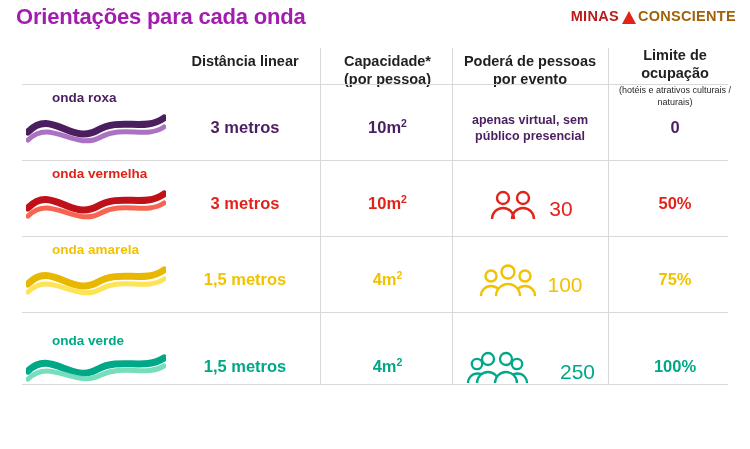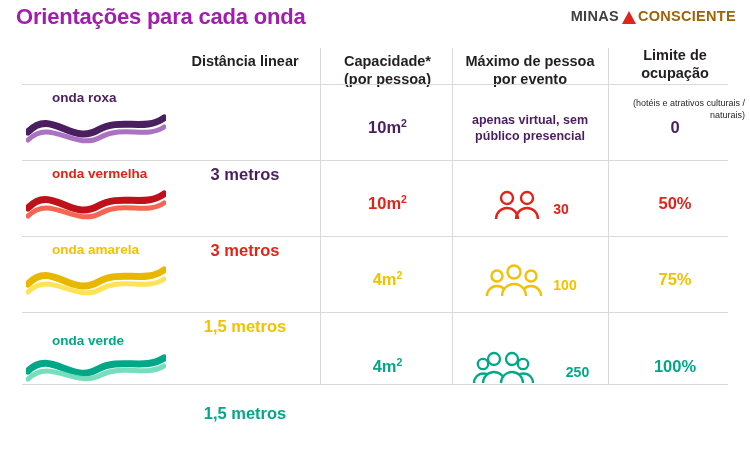--- a/index.html
+++ b/index.html
@@ -39,21 +39,21 @@
   .brand {
     position: absolute;
     right: 14px;
     top: 8px;
     display: flex;
     align-items: center;
     font-size: 14.5px;
     font-weight: bold;
     letter-spacing: 0.3px;
   }
-  .brand .b1 { color: #404040; }
+  .brand .b1 { color: #b91c1c; }
   .brand .b2 { color: #a16207; }
   .brand .tri {
     display: inline-block;
     width: 0; height: 0;
     border-left: 7px solid transparent;
     border-right: 7px solid transparent;
     border-bottom: 13px solid #e2231a;
     margin: 0 2px 0 3px;
     position: relative;
     top: 1px;
@@ -73,23 +73,22 @@
     color: #231f20;
     font-weight: bold;
     font-size: 14.5px;
     line-height: 18px;
   }
   .colhead .sub {
     display: block;
     font-size: 9px;
     font-weight: normal;
     line-height: 12px;
-    margin-top: 15px;
+    margin-top: 2px;
     color: #231f20;
-    text-align: right;
   }
   #ch-dist { left: 170px; width: 150px; top: 8px; }
   #ch-cap  { left: 320px; width: 135px; top: 8px; }
   #ch-max  { left: 450px; width: 160px; top: 8px; }
   #ch-lim  { left: 605px; width: 140px; top: 2px; }
 
   
   .vline {
     position: absolute;
     width: 1px;
@@ -132,39 +131,39 @@
   .cell.sm {
     font-size: 12.5px;
     font-weight: bold;
     line-height: 16px;
   }
   .cell sup {
     font-size: 10.5px;
     vertical-align: super;
     line-height: 0;
   }
-  .c-dist { left: 170px; width: 150px; top: 30px; margin-top: 47px; }
+  .c-dist { left: 170px; width: 150px; top: 30px; }
   .c-cap  { left: 320px; width: 135px; top: 30px; }
   .c-max  { left: 450px; width: 160px; top: 30px; }
   .c-lim  { left: 605px; width: 140px; top: 30px; }
 
   .people {
     position: absolute;
     left: 450px;
     width: 160px;
     top: 18px;
     height: 46px;
     display: flex;
     align-items: center;
     justify-content: center;
     gap: 6px;
   }
   .people .num {
-    font-size: 14px;
-    font-weight: bold;
+    font-size: 21px;
+    font-weight: normal;
     margin-top: 8px;
   }
 
   
   .footer {
     position: absolute;
     left: 22px;
     top: 400px;
     width: 710px;
     font-size: 12.5px;
@@ -194,21 +193,21 @@
 
   <div class="colheads">
     <div class="colhead" id="ch-dist">
       <span>Distância linear</span>
     </div>
     <div class="colhead" id="ch-cap">
       <span>Capacidade*</span><br>
       <span>(por pessoa)</span>
     </div>
     <div class="colhead" id="ch-max">
-      <span>Máximo de pessoa</span><br>
+      <span>Poderá de pessoas</span><br>
       <span>por evento</span>
     </div>
     <div class="colhead" id="ch-lim">
       <span>Limite de</span><br>
       <span>ocupação</span>
       <span class="sub">(hotéis e atrativos culturais / naturais)</span>
     </div>
   </div>
 
   <div class="vline" style="left:320px; top:48px; height:336px;"></div>

